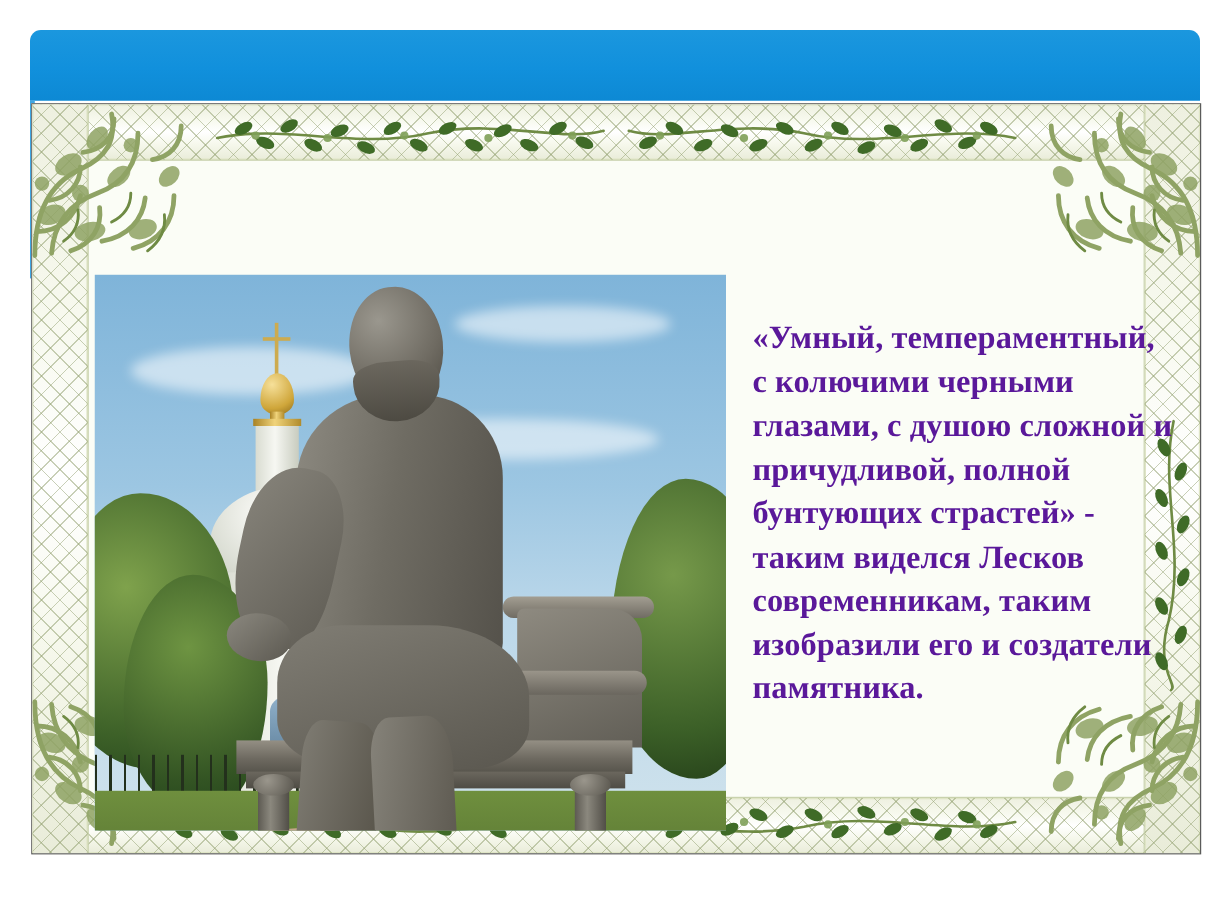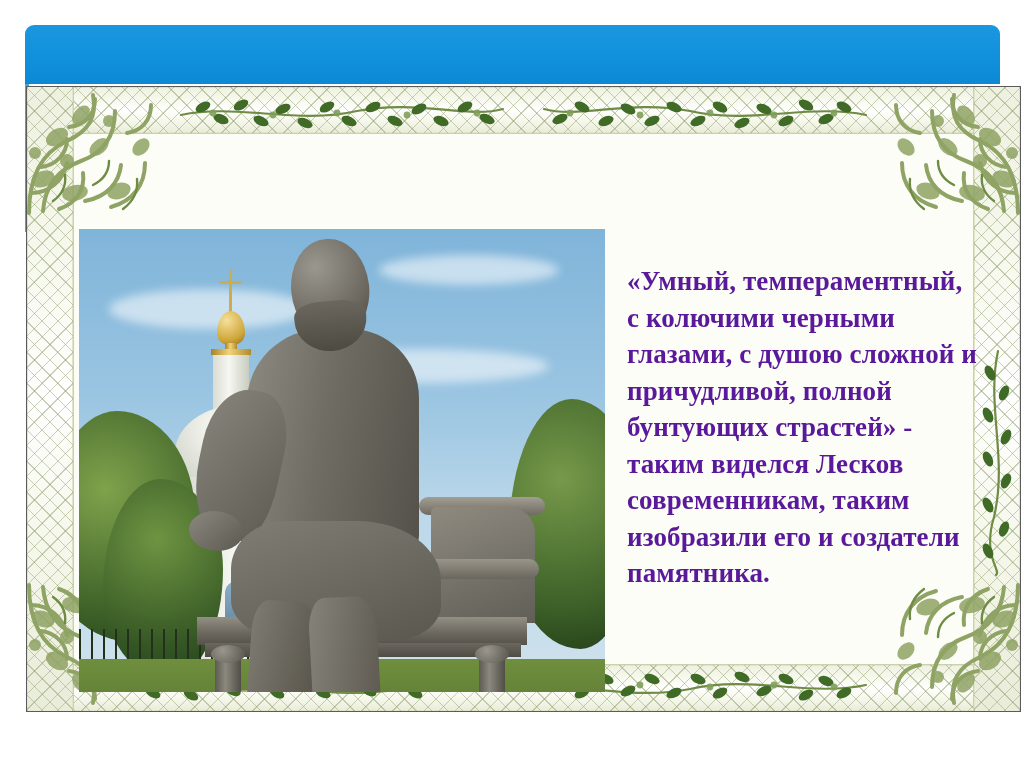--- a/index.html
+++ b/index.html
@@ -35,21 +35,20 @@
   }
 
   
   #frame-card{
     position:absolute;
     left:26px;top:86px;
     width:973px;height:624px;
     background:#fbfdf6;
     border:1px solid #5b5b5b;
     overflow:hidden;
-    padding-left:20px;
   }
 
   
   .ornament-band{
     position:absolute;
     background:
       
       linear-gradient(180deg,#eef0e0 0%,#f7f9ee 28%,#ffffff 50%,#f6f8ec 72%,#e9ecd9 100%);
   }
   .lattice{

